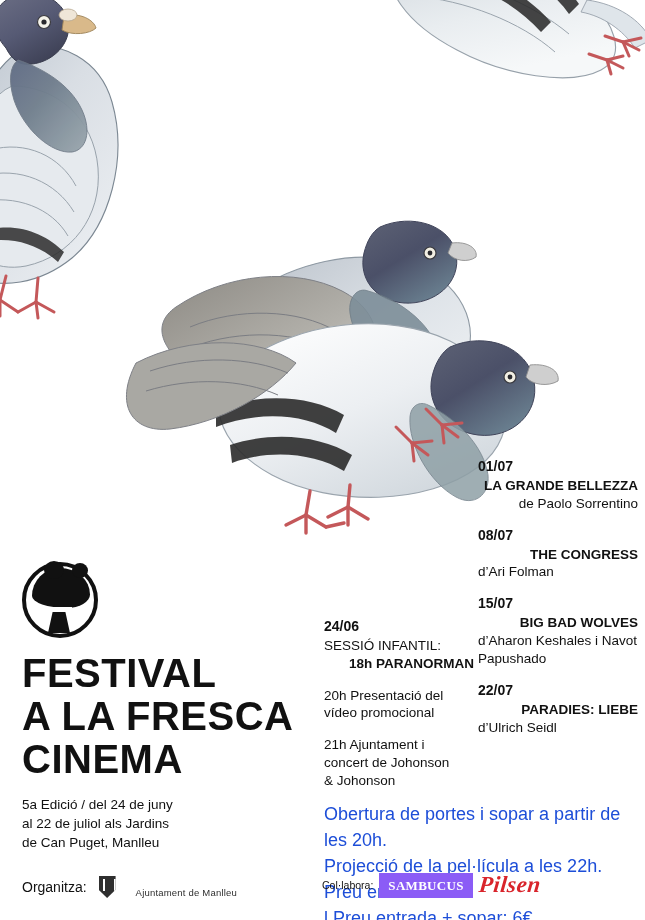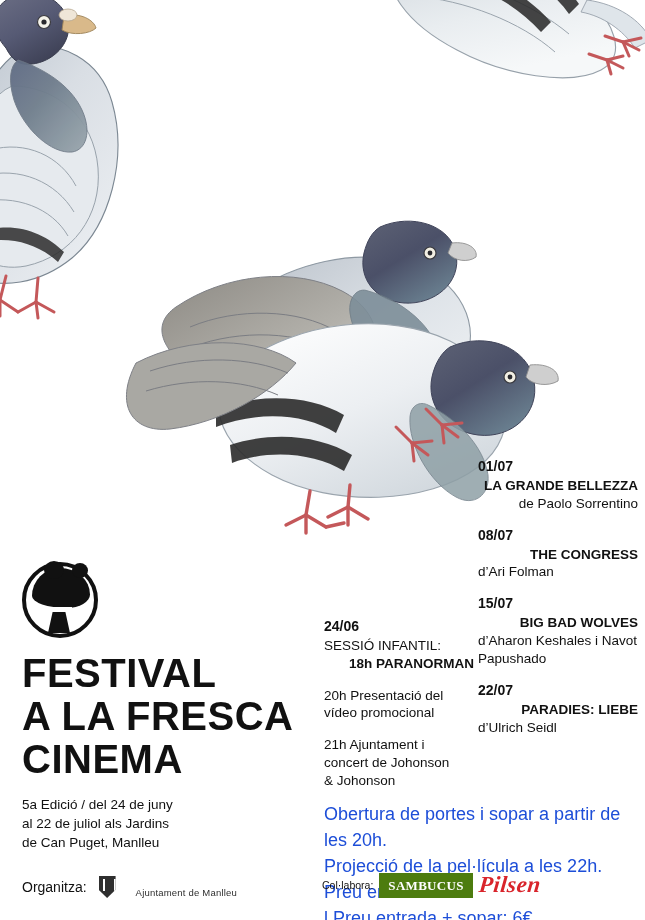--- a/index.html
+++ b/index.html
@@ -138,21 +138,21 @@
   #collabora {
     position: absolute;
     left: 322px;
     top: 872px;
     display: flex;
     align-items: center;
     gap: 6px;
   }
   #collabora .label { font-size: 10.5px; color: #111; }
   .logo-sambucus {
-    background: #4d7c0f;
+    background: #8b5cf6;
     color: #fff;
     font-weight: bold;
     font-size: 13px;
     padding: 5px 9px 4px 9px;
     letter-spacing: .3px;
     position: relative;
     font-family: "Liberation Serif", serif;
   }
   .logo-pilsen {
     color: #d9242b;

